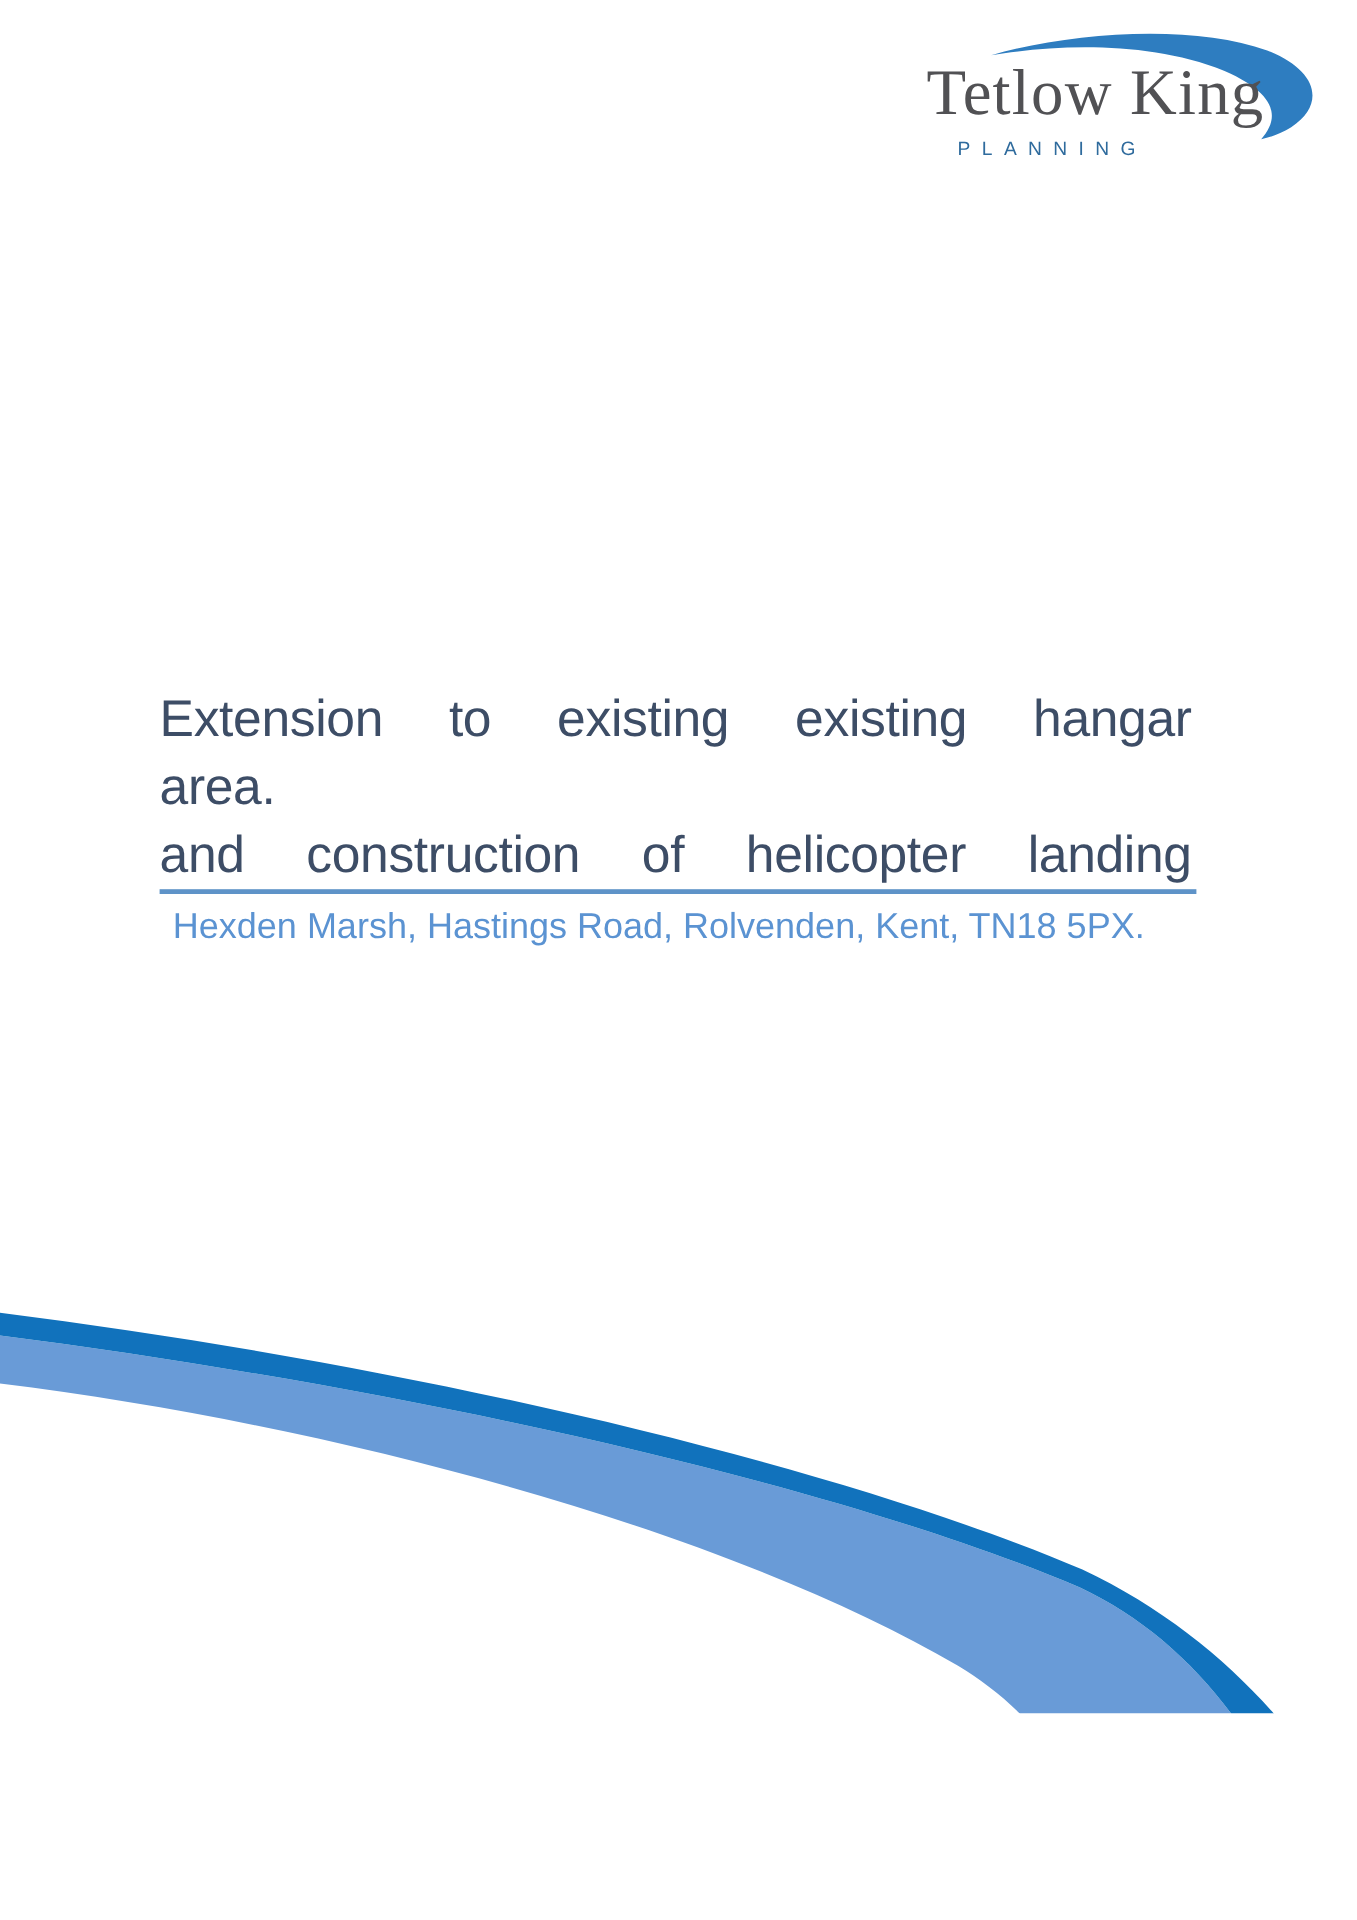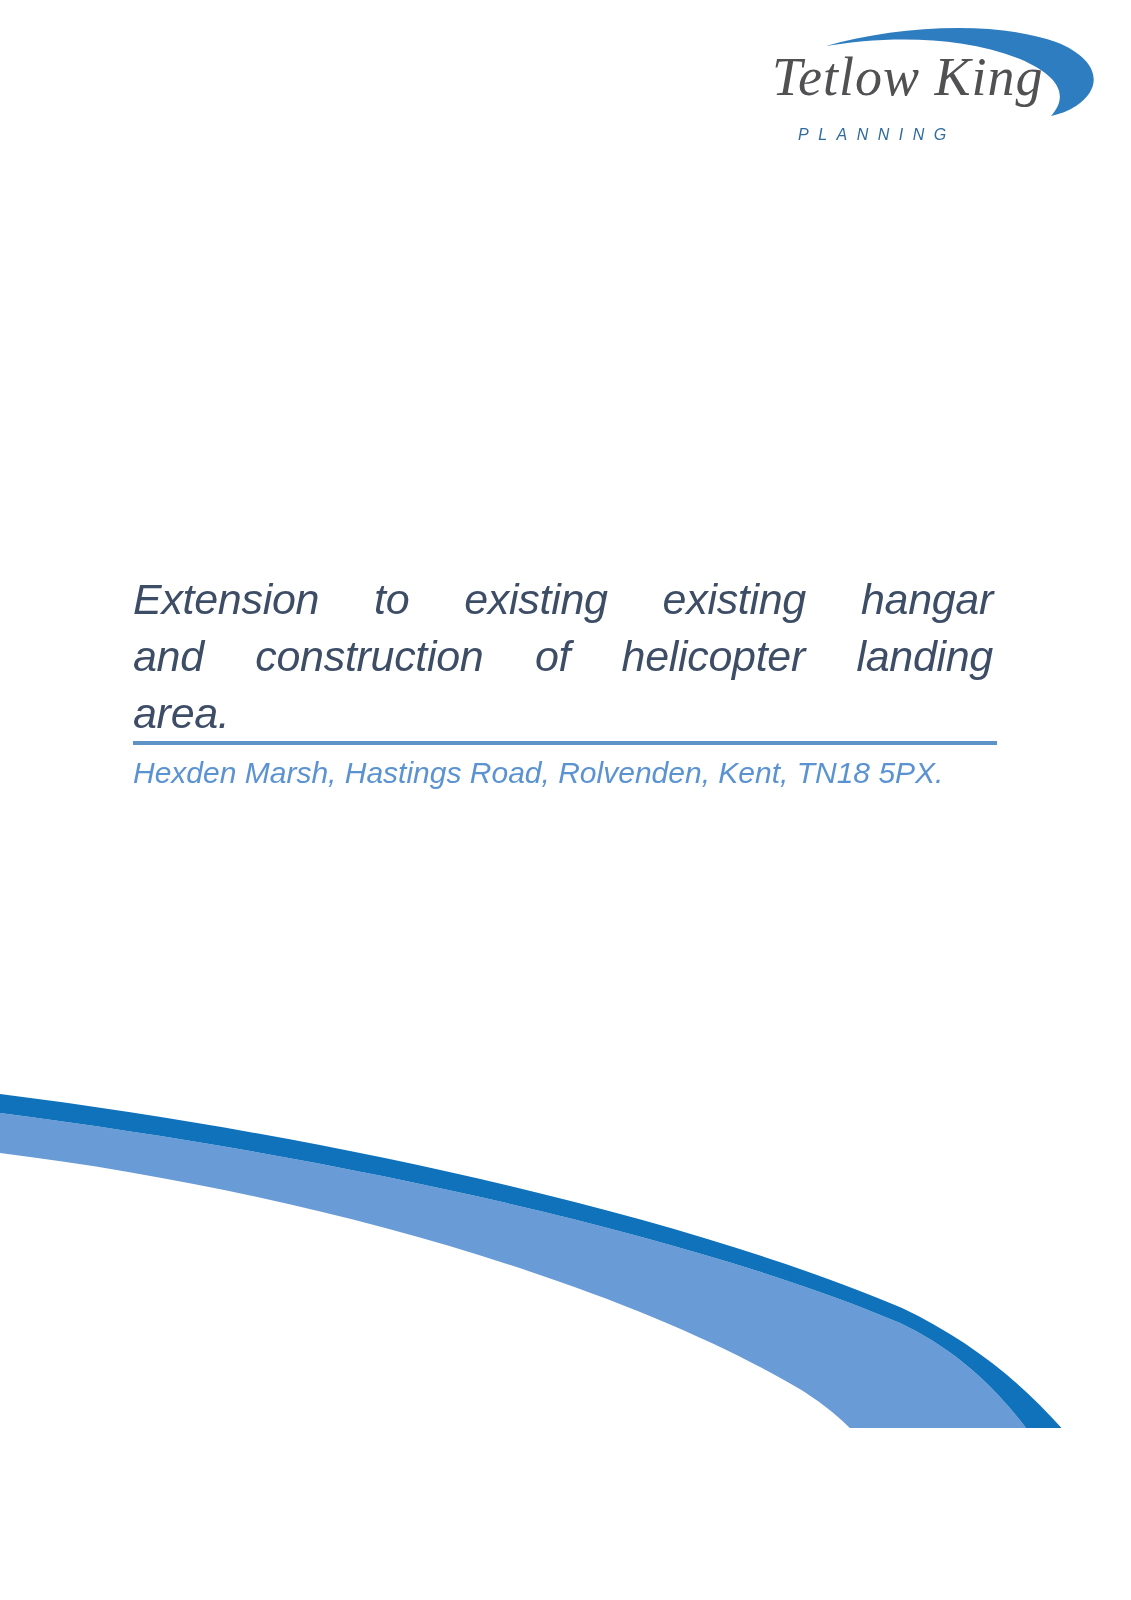--- a/index.html
+++ b/index.html
@@ -3,41 +3,40 @@
 <meta charset="utf-8">
 <style>
   html, body { margin: 0; padding: 0; background: #ffffff; }
   .page {
     position: relative;
     width: 1131px;
     height: 1428px;
     background: #ffffff;
     overflow: hidden;
     font-family: "Liberation Sans", sans-serif;
-    font-style: italic;
   }
   .bg-svg {
     position: absolute;
     left: 0; top: 0;
     width: 1131px; height: 1600px;
     display: block;
   }
   
   .brand-name {
     position: absolute;
     left: 772px; top: 50px;
     font-family: "Liberation Serif", serif;
     font-size: 54px;
     line-height: 54px;
     letter-spacing: 1px;
     color: #515154;
   }
   .brand-tagline {
     position: absolute;
-    left: 798px; top: 126px;
+    left: 798px; top: 116px;
     font-size: 16px;
     line-height: 18px;
     letter-spacing: 9.5px;
     color: #2f6b9d;
   }
   
   .title {
     position: absolute;
     left: 133px; top: 571px;
     width: 860px;
@@ -51,21 +50,21 @@
     text-align-last: justify;
   }
   .divider {
     position: absolute;
     left: 133px; top: 741px;
     width: 864px; height: 4px;
     background: #5e93c8;
   }
   .address {
     position: absolute;
-    left: 133px; top: 754px;
+    left: 144px; top: 754px;
     width: 900px;
     font-size: 30px;
     line-height: 38px;
     color: #5b93d2;
   }
 </style>
 </head>
 <body>
 
 <div class="page">
@@ -98,21 +97,21 @@
              Z" fill="#2e7dc0"></path>
   </svg>
 
   <div>
     <div class="brand-name" style="color: rgb(81, 81, 84);">Tetlow King</div>
     <div class="brand-tagline" style="color: rgb(47, 107, 157);">PLANNING</div>
   </div>
 
   <div class="title" style="color: rgb(61, 77, 102);">
     <div class="title-line justify">Extension to existing existing hangar</div>
+    <div class="title-line">area.</div>
     <div class="title-line justify">and construction of helicopter landing</div>
-    <div class="title-line">area.</div>
   </div>
 
   <div class="divider" style="background: rgb(94, 147, 200);"></div>
 
   <div class="address" style="color: rgb(91, 147, 210);">Hexden Marsh, Hastings Road, Rolvenden, Kent, TN18 5PX.</div>
 
 </div>
 
 </body></html>

